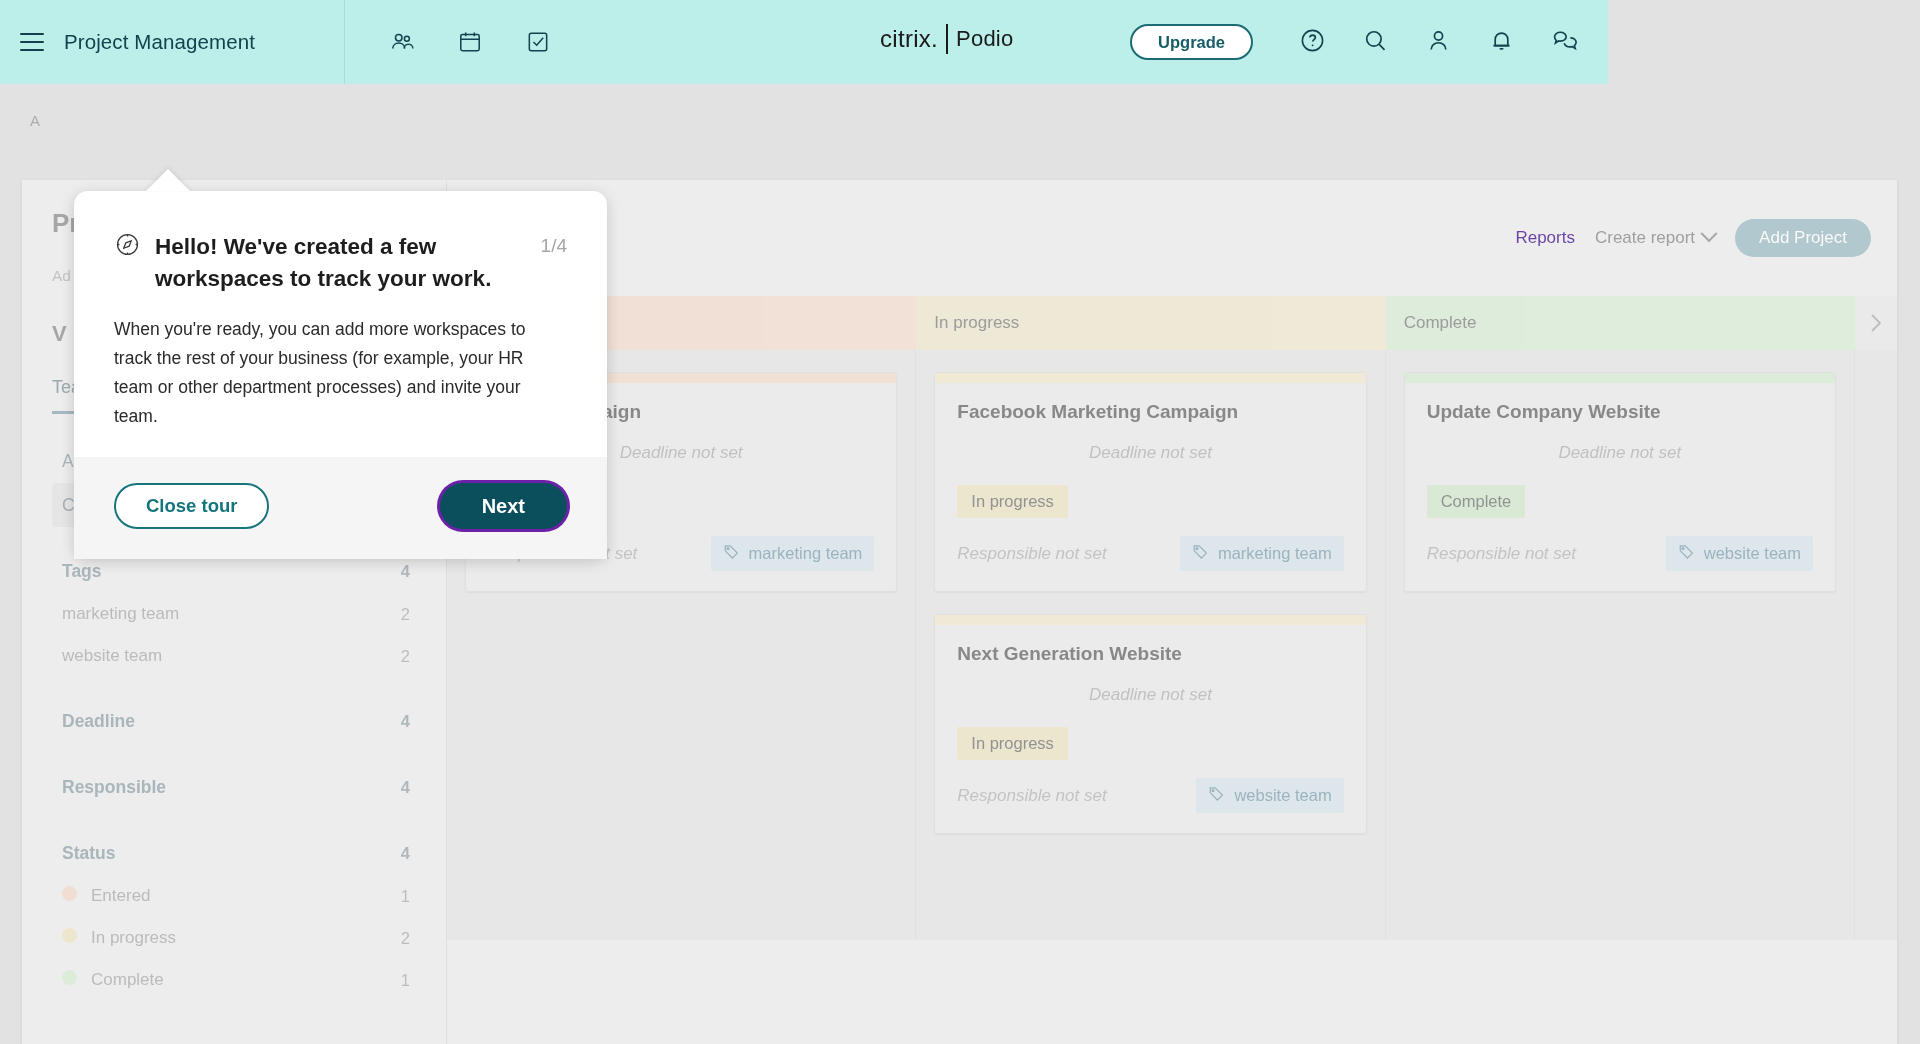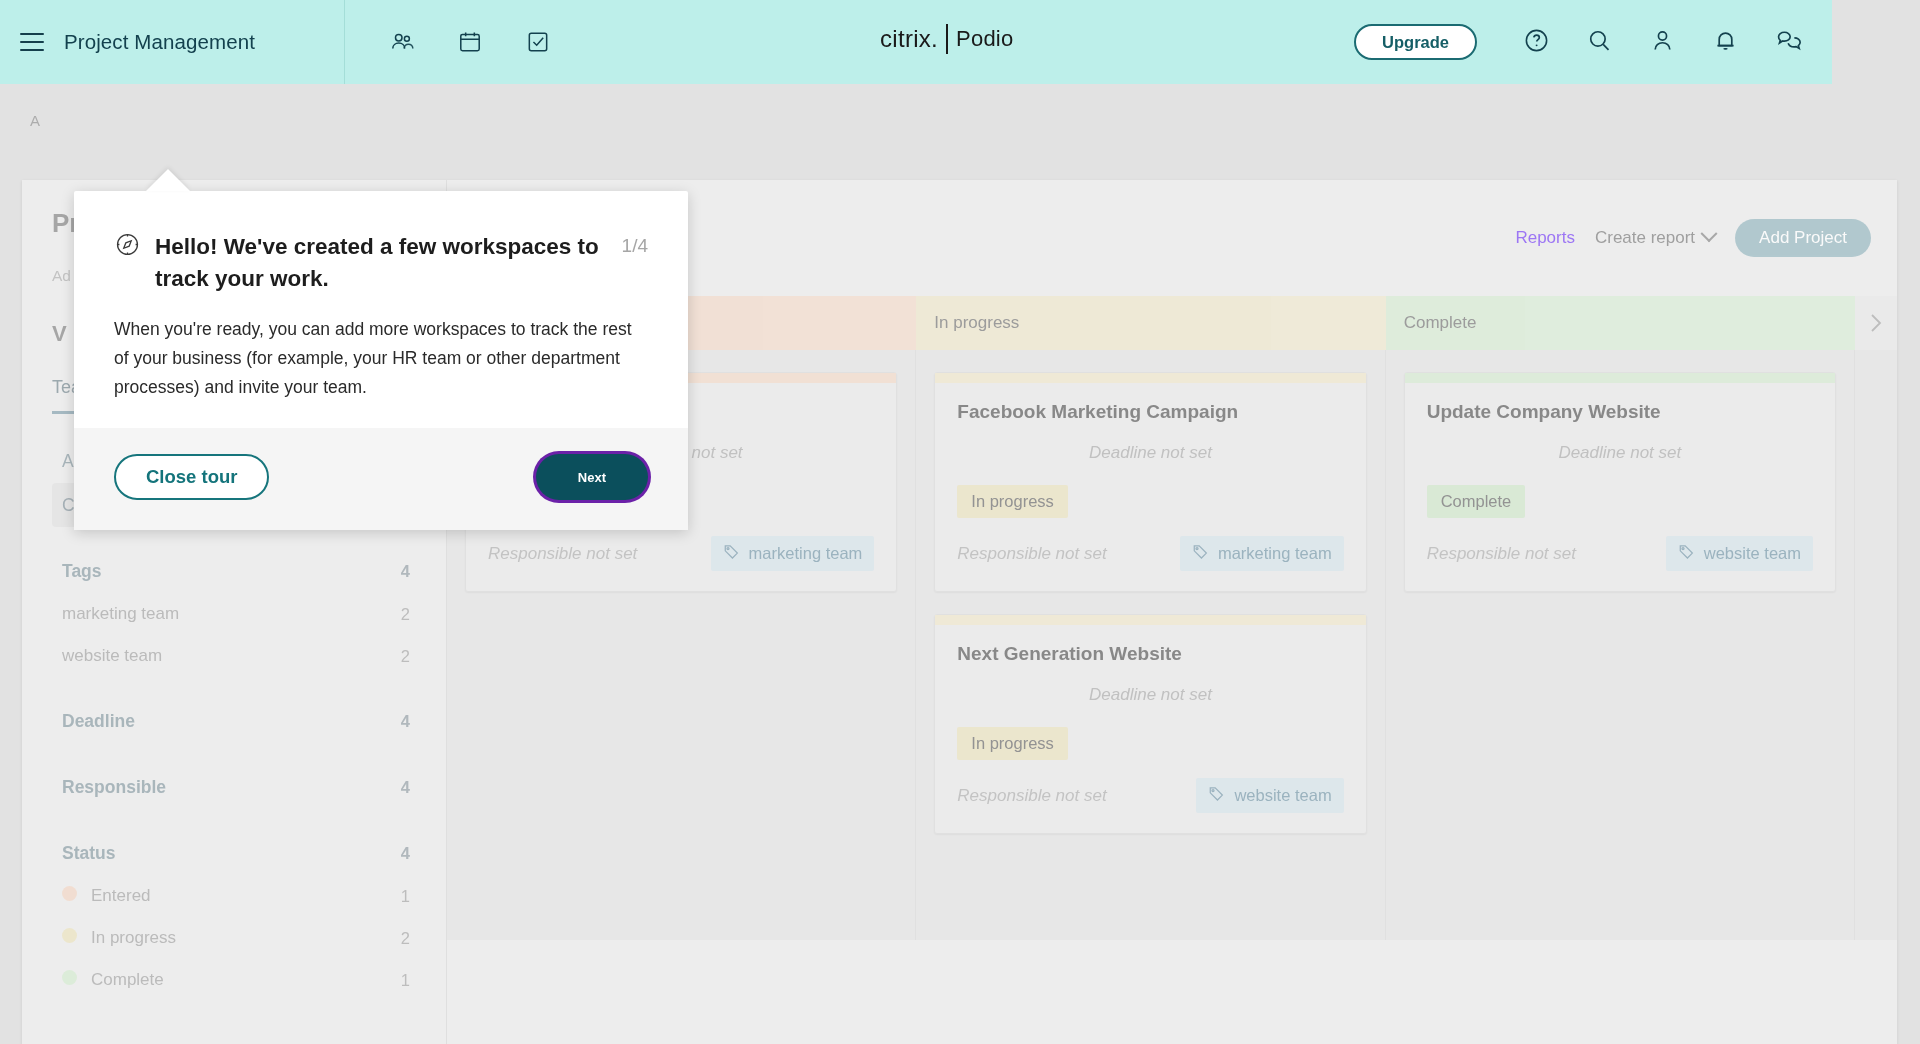--- a/index.html
+++ b/index.html
@@ -6,21 +6,21 @@
   html, body {
     width: 1920px; height: 1044px;
     font-family: "Liberation Sans", sans-serif;
     background: #e2e2e2;
     overflow: hidden;
   }
 
   
   .topbar {
     position: absolute; top: 0; left: 0;
-    width: 1832px; height: 84px;
+    width: 1608px; height: 84px;
     background: #bdefea;
     display: flex; align-items: center;
   }
   .tb-left {
     width: 345px; height: 84px;
     display: flex; align-items: center; gap: 20px;
     padding-left: 20px;
     border-right: 1px solid #a4ded8;
   }
   .hamburger { width: 24px; height: 18px; display:flex; flex-direction:column; justify-content:space-between; cursor:pointer; }
@@ -103,21 +103,21 @@
   .mini-ico { opacity:.55; }
 
   
   .main { flex:1; position:relative; }
   .main-toolbar {
     height: 116px; display:flex; align-items:center;
     padding: 0 26px 0 30px; gap: 14px;
   }
   .count-text { font-size:16px; color:#a9a9a9; opacity:.8; }
   .toolbar-right { margin-left:auto; display:flex; align-items:center; gap:20px; opacity:.82;}
-  .reports-link { font-size:17px; color:#8b5cf6; cursor:pointer; }
+  .reports-link { font-size:17px; color:#4c1d95; cursor:pointer; }
   .create-report { font-size:17px; color:#8e8e8e; display:flex; align-items:center; gap:8px; cursor:pointer; }
   .chev { width:12px; height:12px; border-right:2px solid #9a9a9a; border-bottom:2px solid #9a9a9a; transform:rotate(45deg) translate(-3px,-3px); }
   .add-project-btn {
     height: 38px; padding:0 24px; border-radius:19px;
     background:#9dbcc4; color:#ffffff; font-size:17px;
     display:flex; align-items:center; cursor:pointer; opacity:.9;
   }
 
   
   .kanban { position:absolute; top:116px; left:0; right:0; bottom:0; }
@@ -155,24 +155,24 @@
   .card-resp { font-size:17px; color:#c0c0c0; font-style:italic; }
   .tag-chip {
     display:flex; align-items:center; gap:9px;
     background:#dde7ec; color:#93aebb; font-size:16.5px;
     padding:7px 12px; border-radius:2px;
   }
 
   
   .tour {
     position:absolute; left: 74px; top: 107px;
-    width: 614px;
+    width: 533px;
     background:#ffffff;
     box-shadow: 0 3px 14px rgba(0,0,0,.17);
-    border-radius: 2px;
+    border-radius: 14px;
     z-index: 50;
   }
   .tour-arrow {
     position:absolute; top:-22px; left: 72px;
     width:0;height:0;
     border-left:22px solid transparent; border-right:22px solid transparent;
     border-bottom:22px solid #ffffff;
     filter: drop-shadow(0 -2px 2px rgba(0,0,0,.08));
   }
   .tour-body { padding: 40px 40px 26px 40px; }
@@ -184,21 +184,21 @@
     background:#f5f5f5; padding: 26px 40px 30px 40px;
     display:flex; align-items:flex-start; justify-content:space-between;
   }
   .btn-close {
     height: 46px; padding: 0 30px; border-radius:24px;
     border:2px solid #16757c; background:#fff; color:#14747b;
     font-size:18.5px; font-weight:700; display:flex; align-items:center; cursor:pointer;
   }
   .btn-next {
     height: 46px; padding: 0 42px; border-radius:24px;
-    background:#0b4f5c; color:#ffffff; font-size:13px; font-weight:700;
+    background:#0b4f5c; color:#ffffff; font-size:20px; font-weight:700;
     display:flex; align-items:center; cursor:pointer;
     box-shadow: 0 0 0 3px #6b21a8;
   }
 </style>
 </head>
 <body>
 
 <div class="topbar" style="background: rgb(189, 239, 234);">
   <div class="tb-left">
     <div class="hamburger">

